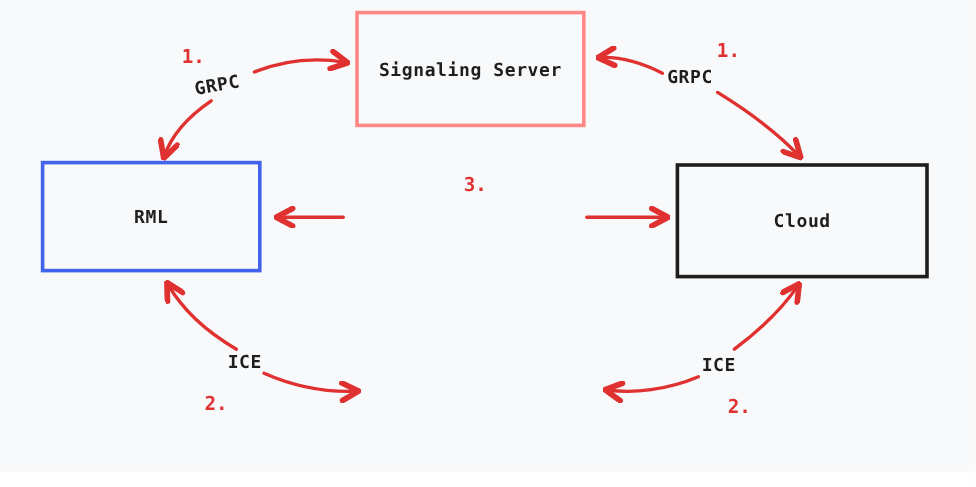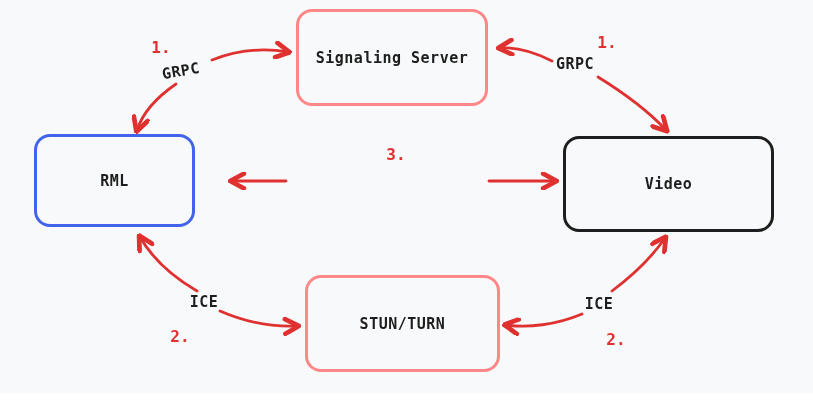--- a/index.html
+++ b/index.html
@@ -12,39 +12,39 @@
     font-family: "DejaVu Sans Mono", monospace;
   }
   .arrow-layer {
     position: absolute;
     left: 0; top: 0;
     width: 813px; height: 406px;
     pointer-events: none;
   }
   .node {
     position: absolute;
-    border-radius: 16px;
+    border-radius: 0;
     background: transparent;
     display: flex;
     align-items: center;
     justify-content: center;
     box-sizing: border-box;
   }
   .node-salmon { border: 3px solid #ff8787; }
   .node-blue   { border: 3px solid #4263eb; }
   .node-dark   { border: 3px solid #1e1e1e; }
   .node-label {
     font-weight: bold;
     font-size: 15px;
     color: #1e1e1e;
     letter-spacing: 0.5px;
     white-space: nowrap;
   }
   #node-signaling { left: 296px; top: 9px;   width: 192px; height: 97px; }
-  #node-rml       { left: 34px;  top: 134px; width: 161px; height: 93px; }
+  #node-rml       { left: 34px;  top: 134px; width: 184px; height: 93px; }
   #node-cloud     { left: 563px; top: 136px; width: 211px; height: 96px; }
   #node-stun      { left: 305px; top: 275px; width: 195px; height: 97px; }
 
   .edge-label, .edge-step {
     position: absolute;
     transform: translate(-50%, -50%);
     font-weight: bold;
     white-space: nowrap;
   }
   .edge-label { color: #1e1e1e; font-size: 15px; letter-spacing: 0.5px; }
@@ -99,24 +99,21 @@
     </g>
   </svg>
 
   <div id="node-signaling" class="node node-salmon">
     <span class="node-label">Signaling Server</span>
   </div>
   <div id="node-rml" class="node node-blue">
     <span class="node-label">RML</span>
   </div>
   <div id="node-cloud" class="node node-dark">
-    <span class="node-label">Video</span>
-  </div>
-  <div id="node-stun" class="node node-salmon">
-    <span class="node-label">STUN/TURN</span>
+    <span class="node-label">Cloud</span>
   </div>
 
   <span id="step-grpc-left" class="edge-step">1.</span>
   <span id="lbl-grpc-left" class="edge-label tilt-left">GRPC</span>
 
   <span id="step-grpc-right" class="edge-step">1.</span>
   <span id="lbl-grpc-right" class="edge-label">GRPC</span>
 
   <span id="step-webrtc" class="edge-step">3.</span>
 

